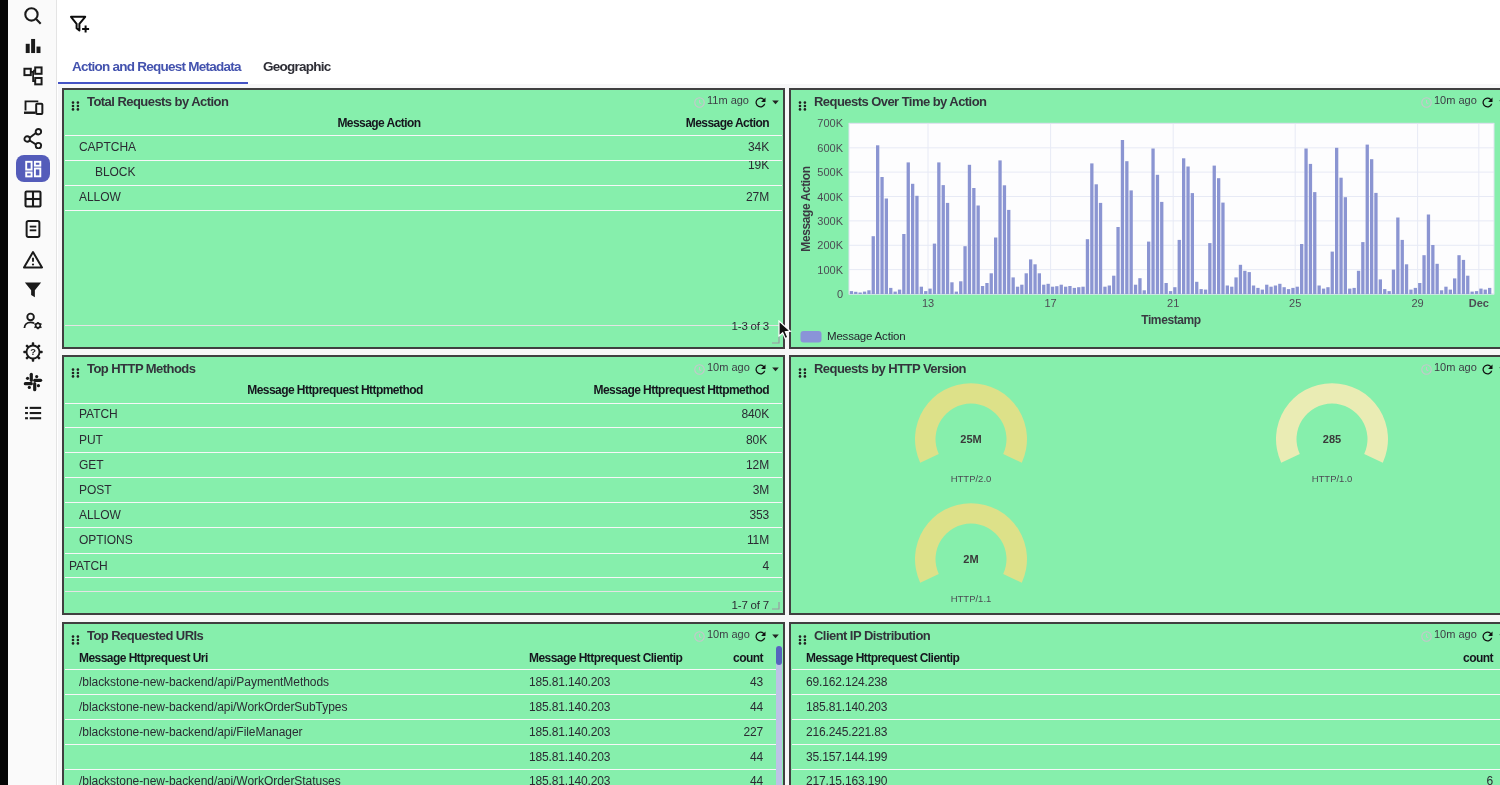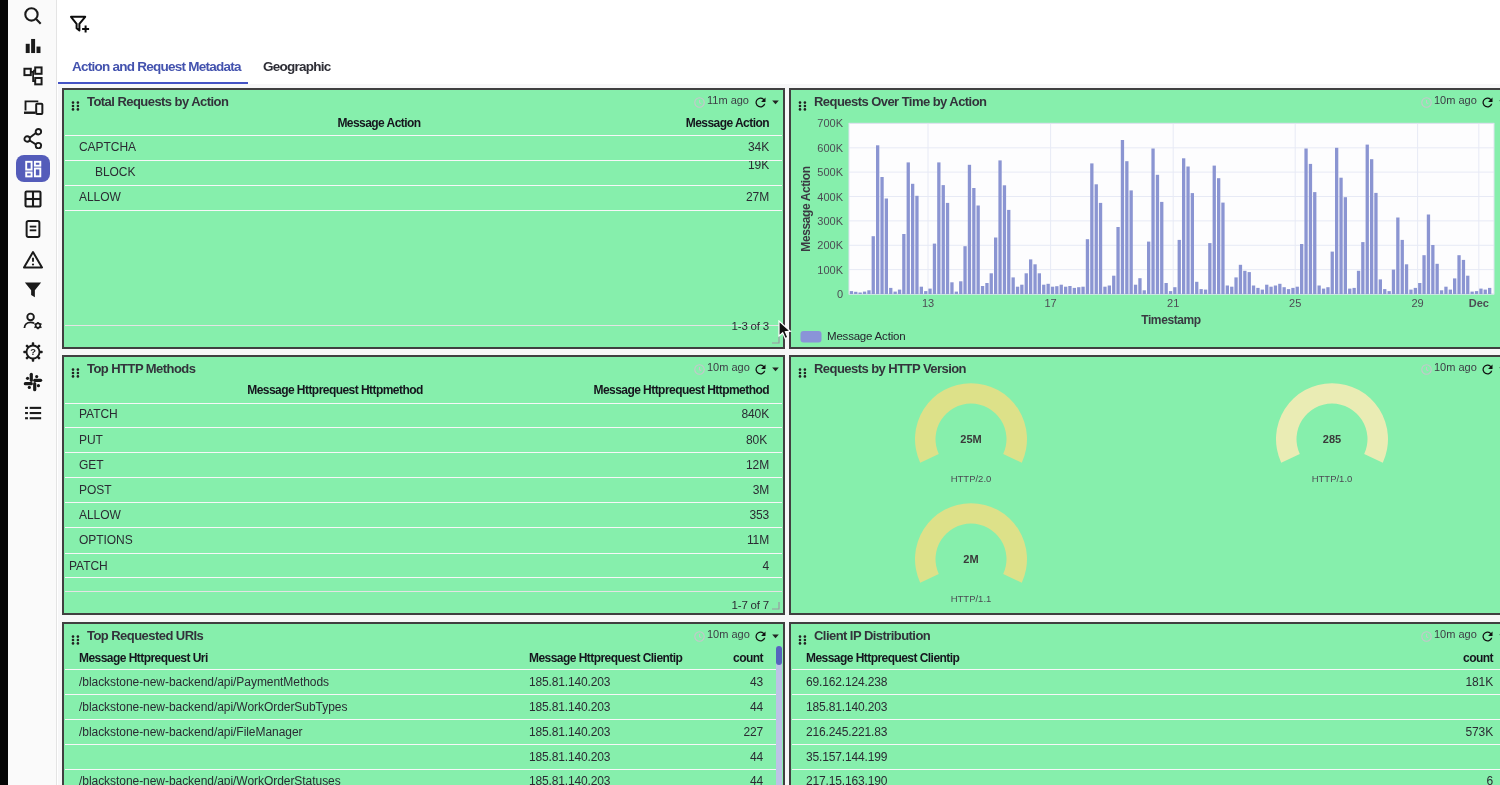--- a/index.html
+++ b/index.html
@@ -545,24 +545,22 @@
       <path d="M17.65 6.35A8 8 0 1 0 19.73 14h-2.08a6 6 0 1 1-1.42-6.23L13 11h7V4z" fill="#111"></path>
     </svg>
     <svg style="position:absolute;left:707px;top:10px" width="9" height="5" viewBox="0 0 10 6">
       <path d="M1 0.5 L5 5 L9 0.5 Z" fill="#222"></path>
     </svg>
     <div class="hctl" style="left:643px">10m ago</div>
     <div class="thead" style="left:15px;top:27px">Message Httprequest Clientip</div>
     <div class="thead" style="left:0;width:702px;text-align:right;top:27px">count</div>
     <div class="sep" style="top:45px"></div>
     <div class="num" style="left:15px;top:50.8px">69.162.124.238</div>
-    <div class="num" style="left:0;top:50.8px;width:702px;text-align:right">181K</div>
     <div class="num" style="left:15px;top:75.8px">185.81.140.203</div>
     <div class="num" style="left:15px;top:100.8px">216.245.221.83</div>
-    <div class="num" style="left:0;top:100.8px;width:702px;text-align:right">573K</div>
     <div class="num" style="left:15px;top:125.8px">35.157.144.199</div>
     <div class="num" style="left:15px;top:150.3px">217.15.163.190</div>
     <div class="num" style="left:0;top:150.3px;width:702px;text-align:right">6</div>
     <div class="sep" style="top:70px"></div>
     <div class="sep" style="top:95px"></div>
     <div class="sep" style="top:120px"></div>
     <div class="sep" style="top:145px"></div>
   </div>
 <svg class="abs" style="left:777px;top:320px" width="16" height="22" viewBox="0 0 16 22">
     <path d="M2 1 L2 16 L5.7 12.7 L8.2 18.6 L10.9 17.4 L8.4 11.7 L13.4 11.2 Z" fill="#111" stroke="#fff" stroke-width="1.2"></path>

